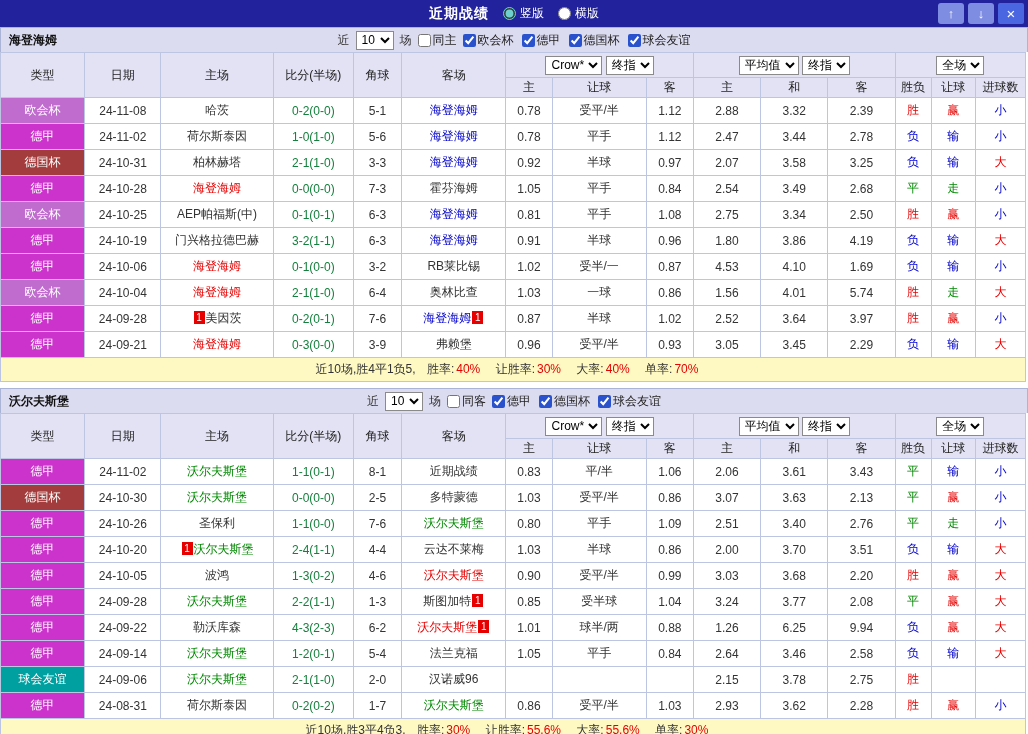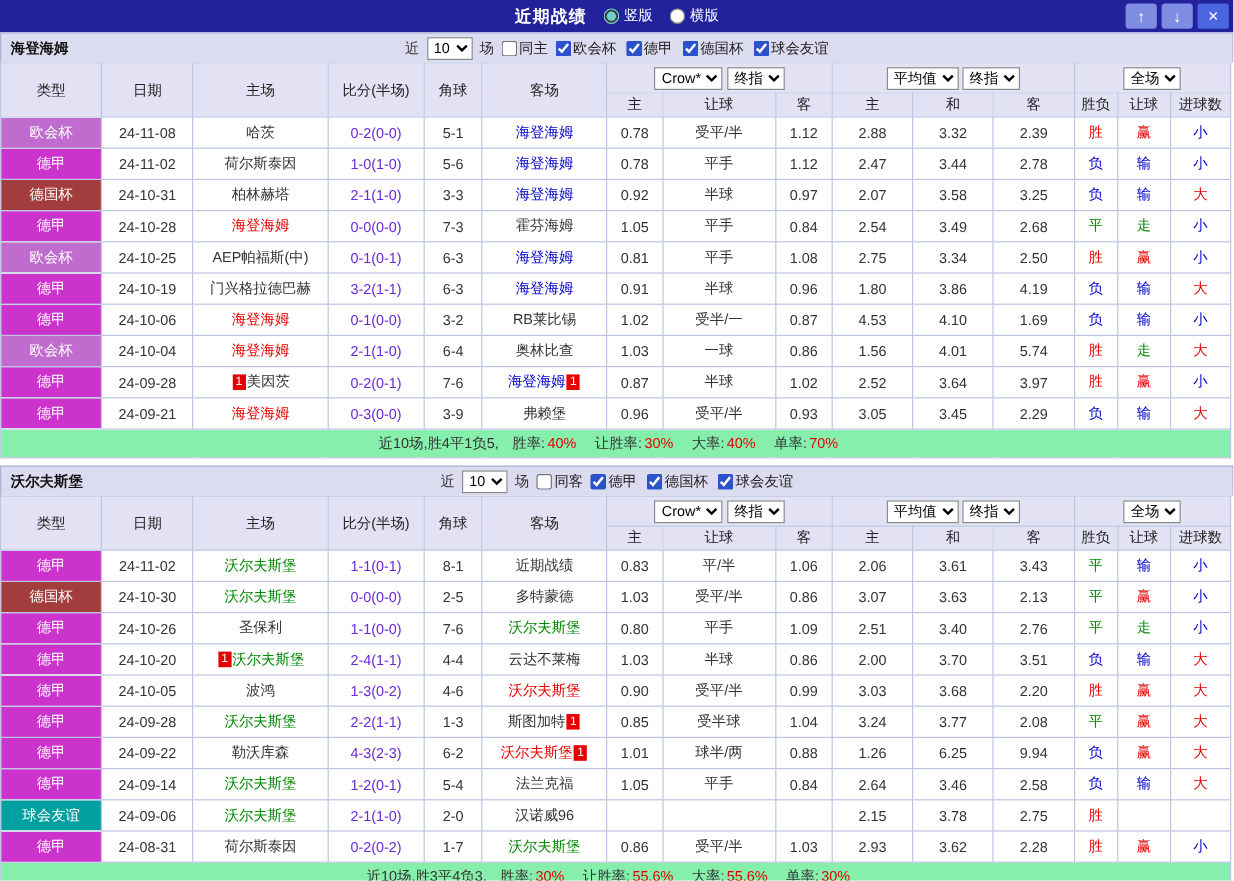--- a/index.html
+++ b/index.html
@@ -27,28 +27,28 @@
   .chk input,.samechk input{margin:0;width:13px;height:13px;accent-color:#2a52cc;}
   .lgchks{display:inline-flex;gap:8px;}
 
   
   table{border-collapse:collapse;table-layout:fixed;width:1026px;border:1px solid #a9b4d6;}
   th,td{border:1px solid #bcc6e2;text-align:center;padding:0;white-space:nowrap;overflow:hidden;font-weight:normal;}
   thead th{background:#e2e2f4;color:#222;}
   .thead1 th{height:22px;}
   .thead2 th{height:19px;}
   tbody td{height:25px;background:#fff;}
-  tfoot td{height:23px;background:#86efac;}
+  tfoot td{height:23px;background:#fef9c3;}
   .selcell{padding:1px 0;}
 
   
   .red{color:#e60000;}
   .blue{color:#0000cc;}
   .green{color:#008800;}
-  .score{color:#6d28d9;}
+  .score{color:#15803d;}
   .lg-conf{background:#c06cce;color:#fff;}
   .lg-bund{background:#cc33cc;color:#fff;}
   .lg-cup{background:#a33d3d;color:#fff;}
   .lg-fri{background:#00a0a0;color:#fff;}
 
   .rc{display:inline-block;min-width:11px;height:13px;line-height:13px;background:#e60000;color:#fff;font-size:10px;margin:0 1px;vertical-align:1px;}
   .rc:empty{display:none;}
 
   .summary span{margin-right:2px;}
   .summary .pre{margin-right:8px;}

